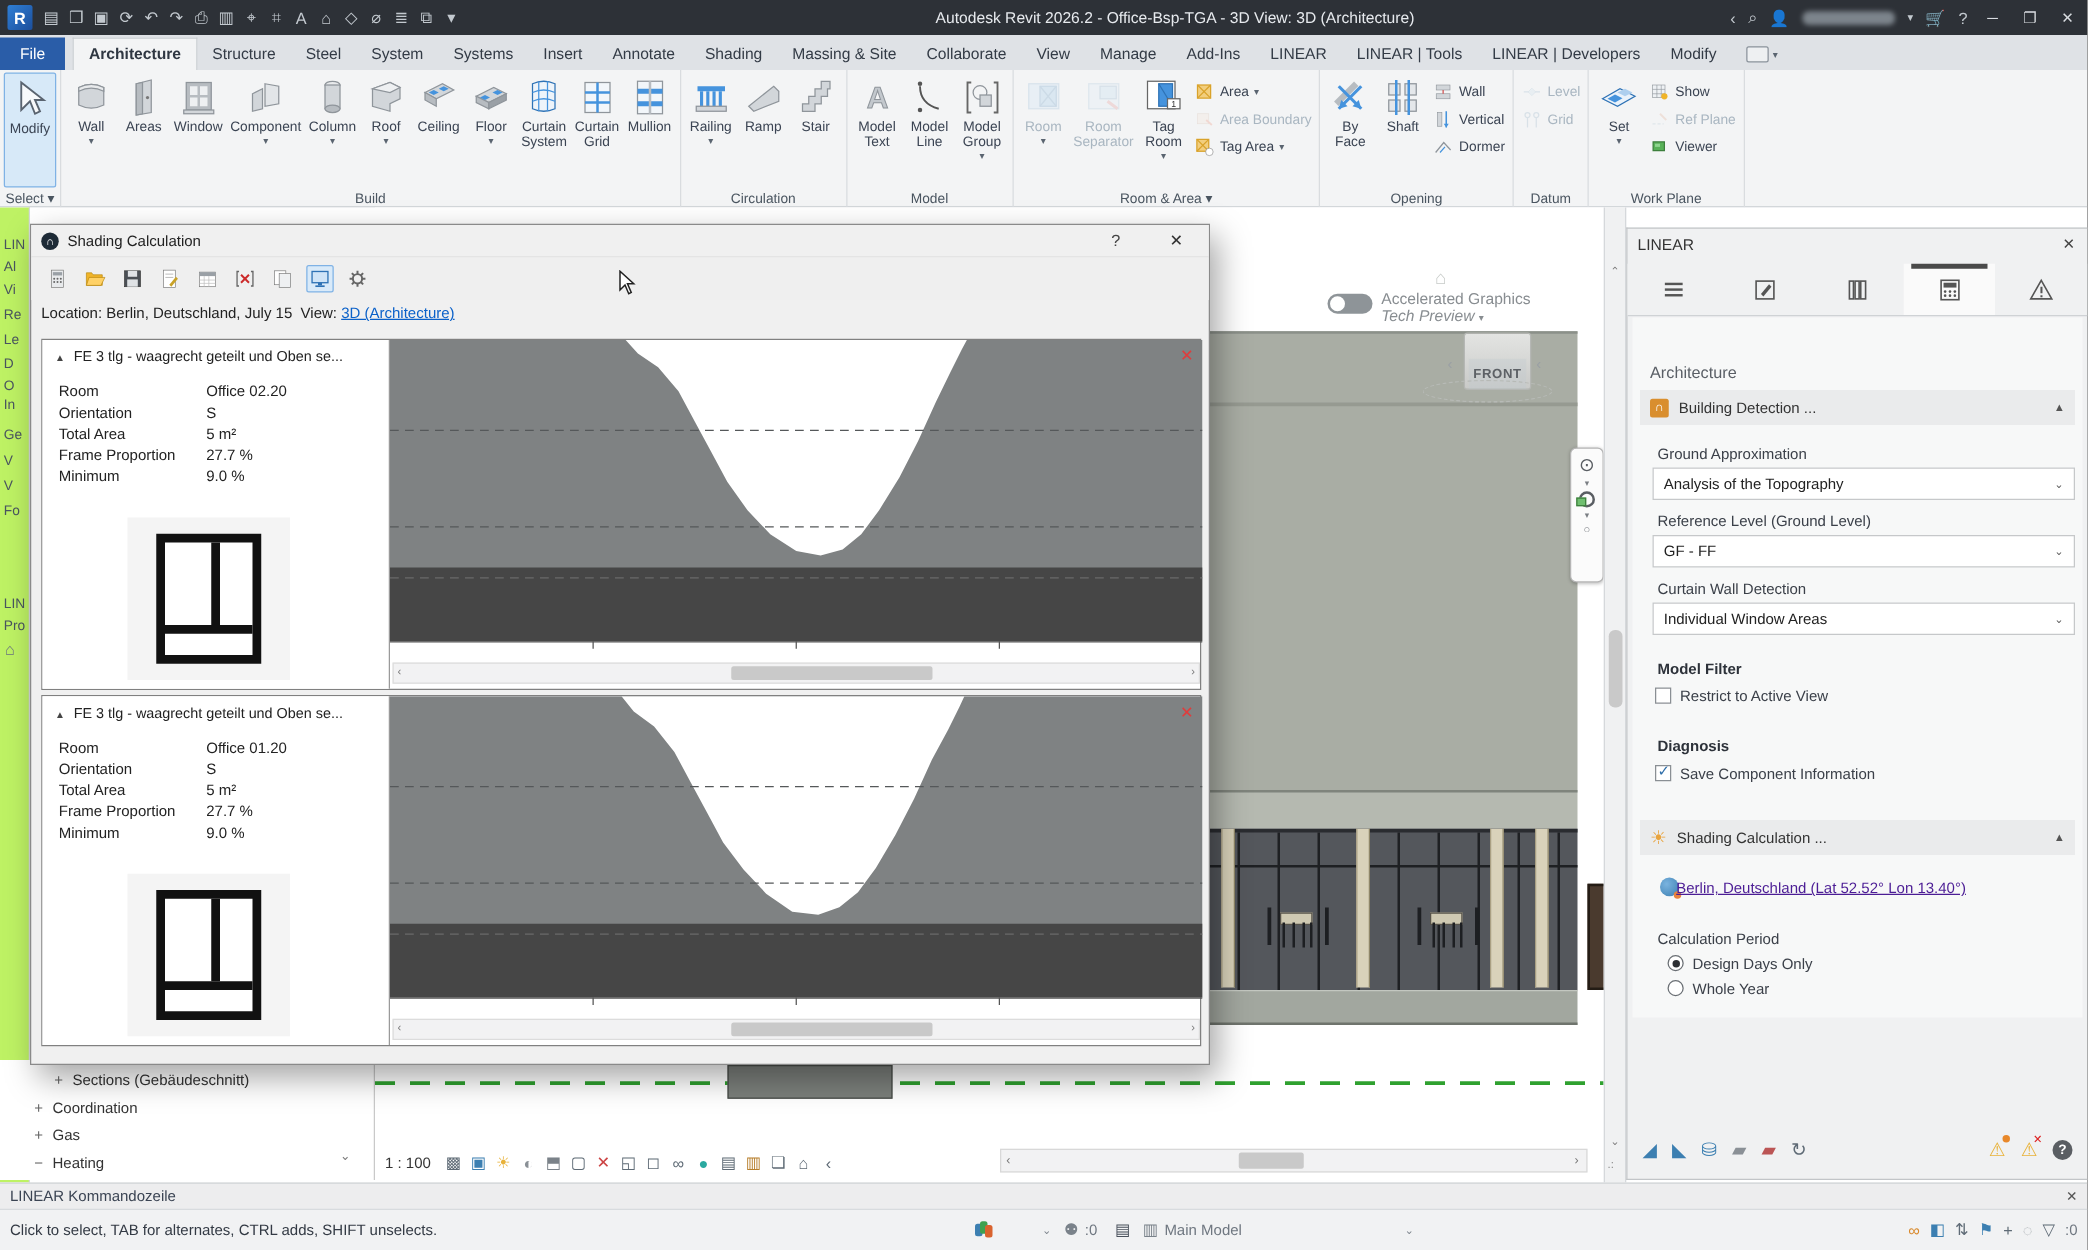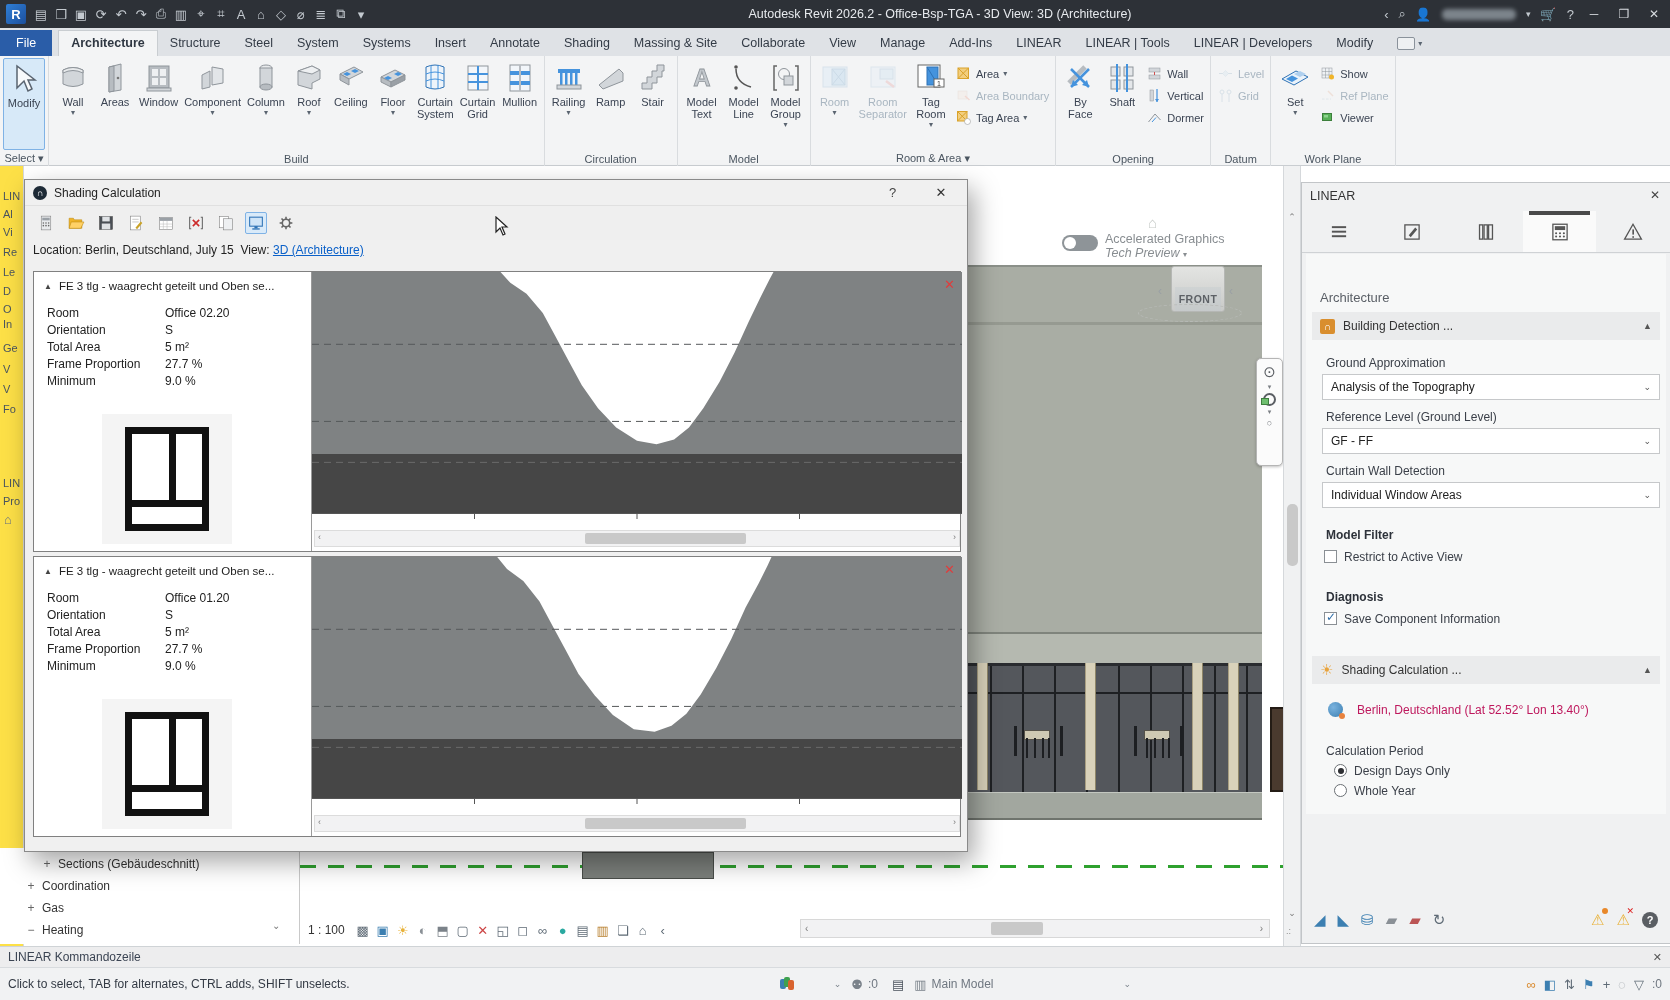--- a/index.html
+++ b/index.html
@@ -37,21 +37,21 @@
   .bigbtn.dis .bicon{opacity:.45;}
   .caret{font-size:8px;color:#5a6470;line-height:8px;margin-top:1px;}
   .stack{display:flex;flex-direction:column;gap:1px;padding-top:5px;}
   .srow{display:flex;align-items:center;gap:4px;font-size:11px;height:21px;color:#3b4453;white-space:nowrap;padding:0 3px;}
   .srow.dis{color:#a9b6c1;text-align:right;}
   .srow.dis .sicon{opacity:.45;}
   .sicon{width:17px;height:17px;}
 
   
   .main{position:absolute;left:0;top:166px;width:1670px;height:780px;background:#fff;}
-  .left-strip{position:absolute;left:0;top:0;width:24px;height:780px;background:#fde047;border-right:1px solid #d5d8db;overflow:hidden;}
+  .left-strip{position:absolute;left:0;top:0;width:24px;height:780px;background:#bef264;border-right:1px solid #d5d8db;overflow:hidden;}
   .lslabel{position:absolute;left:3px;font-size:11px;color:#4a5560;white-space:nowrap;}
   .ls-house{position:absolute;left:4px;font-size:13px;color:#6a7480;}
 
   
   .canvas{position:absolute;left:300px;top:0;width:983px;height:780px;background:#fff;overflow:hidden;}
   .accel{position:absolute;left:762px;top:66px;display:flex;align-items:flex-start;gap:7px;}
   .toggle{width:36px;height:16px;border-radius:8px;background:#8e9498;position:relative;margin-top:3px;}
   .toggle .knob{position:absolute;left:2px;top:2px;width:12px;height:12px;border-radius:50%;background:#fff;}
   .accel-txt{color:#888d91;font-size:12.5px;line-height:14px;}
   .accel-sub{font-style:italic;}
@@ -120,21 +120,21 @@
   .fld-label.bold{font-weight:bold;color:#2d323a;}
   .select{position:absolute;left:16px;width:338px;height:26px;background:#fff;border:1px solid #c6c8ca;display:flex;align-items:center;padding:0 8px;font-size:12px;color:#222;}
   .select .dd{margin-left:auto;color:#555;font-size:9px;}
   .chk{position:absolute;left:18px;width:13px;height:13px;border:1px solid #8a8f94;background:#fff;}
   .chk.on::before{content:"✓";position:absolute;left:1px;top:-3px;font-size:12px;color:#2d6da8;font-weight:bold;}
   .chk-lbl{position:absolute;left:38px;font-size:12px;color:#3b4049;}
   .radio{position:absolute;left:28px;width:13px;height:13px;border:1px solid #6a6f74;border-radius:50%;background:#fff;}
   .radio.on::before{content:"";position:absolute;left:2.5px;top:2.5px;width:6px;height:6px;border-radius:50%;background:#2d2f33;}
   .globe{position:absolute;left:22px;width:15px;height:15px;border-radius:50%;background:radial-gradient(circle at 35% 35%,#7ab3df,#3c7fb1);}
   .globe::after{content:"";position:absolute;right:-2px;bottom:-2px;width:6px;height:6px;border-radius:50%;background:#e8823d;}
-  .lp-loc{position:absolute;left:51px;font-size:12px;color:#be185d;}
+  .lp-loc{position:absolute;left:35px;font-size:12px;color:#4c1d95;text-decoration:underline;}
   .lp-bottom{position:absolute;left:0;bottom:10px;width:100%;height:26px;display:flex;align-items:center;padding:0 12px;gap:12px;}
   .lb-ic{font-size:15px;}
   .lp-bottom .spacer{flex:1;}
   .warn-ic{color:#e8b23a;font-size:15px;position:relative;}
   .warn-ic .dot{position:absolute;right:-3px;top:-3px;width:6px;height:6px;border-radius:50%;background:#e8882a;}
   .warn-ic .wx{position:absolute;right:-4px;top:-5px;color:#d22;font-size:9px;font-weight:bold;}
   .help-circ{width:16px;height:16px;border-radius:50%;background:#5a5e63;color:#fff;font-size:11px;display:flex;align-items:center;justify-content:center;font-weight:bold;}
 
   
   .dialog{position:absolute;left:24px;top:13px;width:944px;height:673px;background:#f0f0f0;border:1px solid #8a8a8a;box-shadow:6px 10px 24px rgba(0,0,0,.35);}

